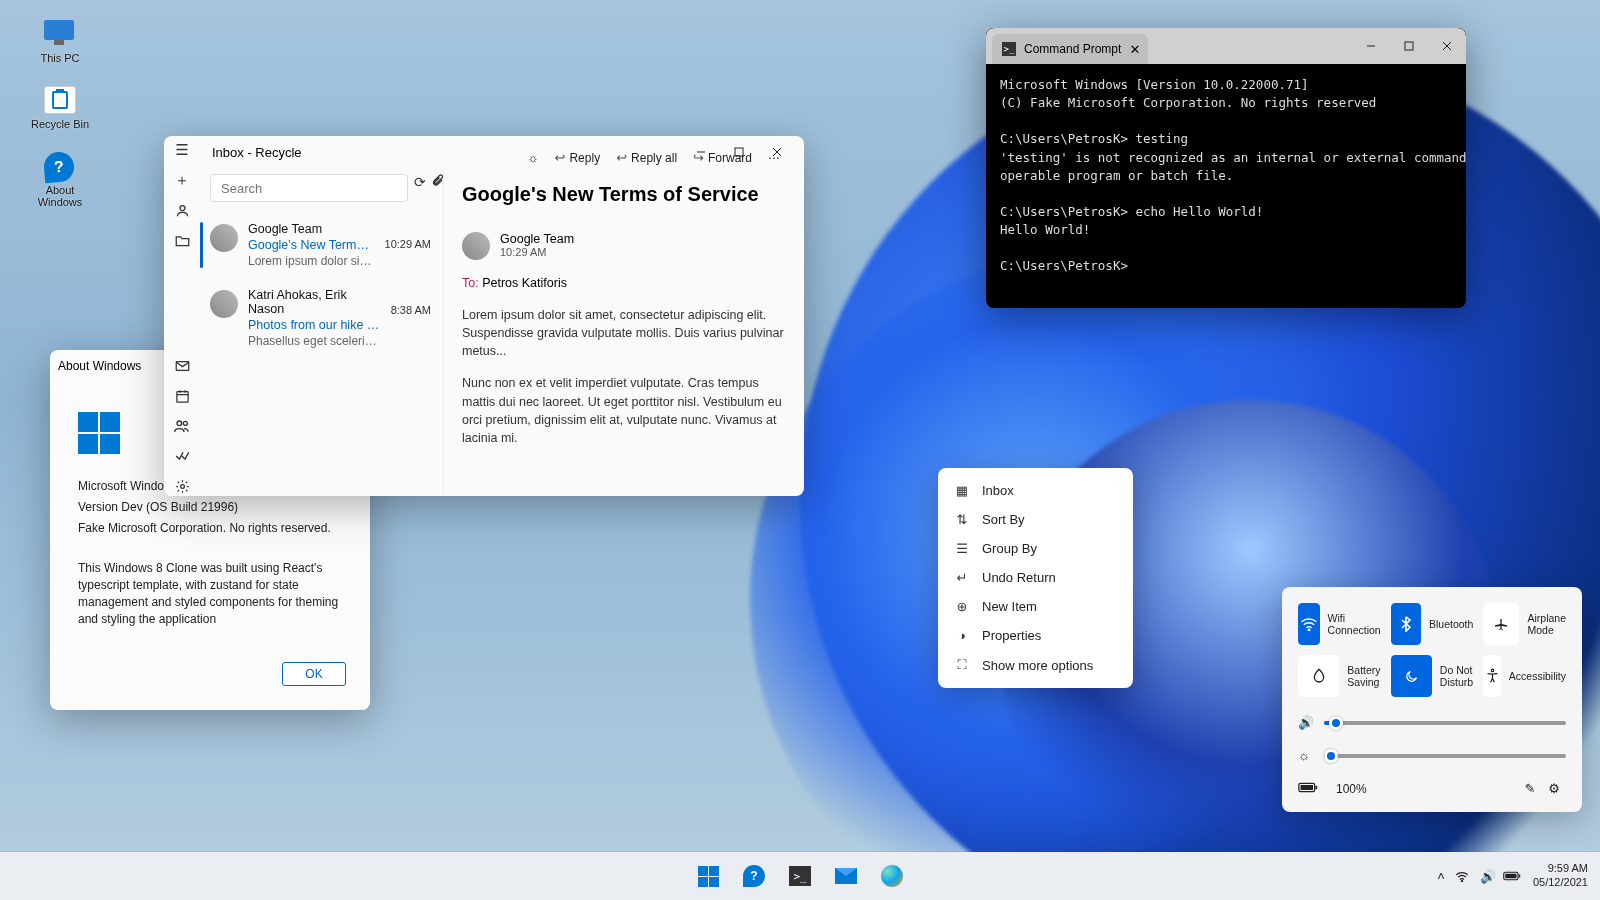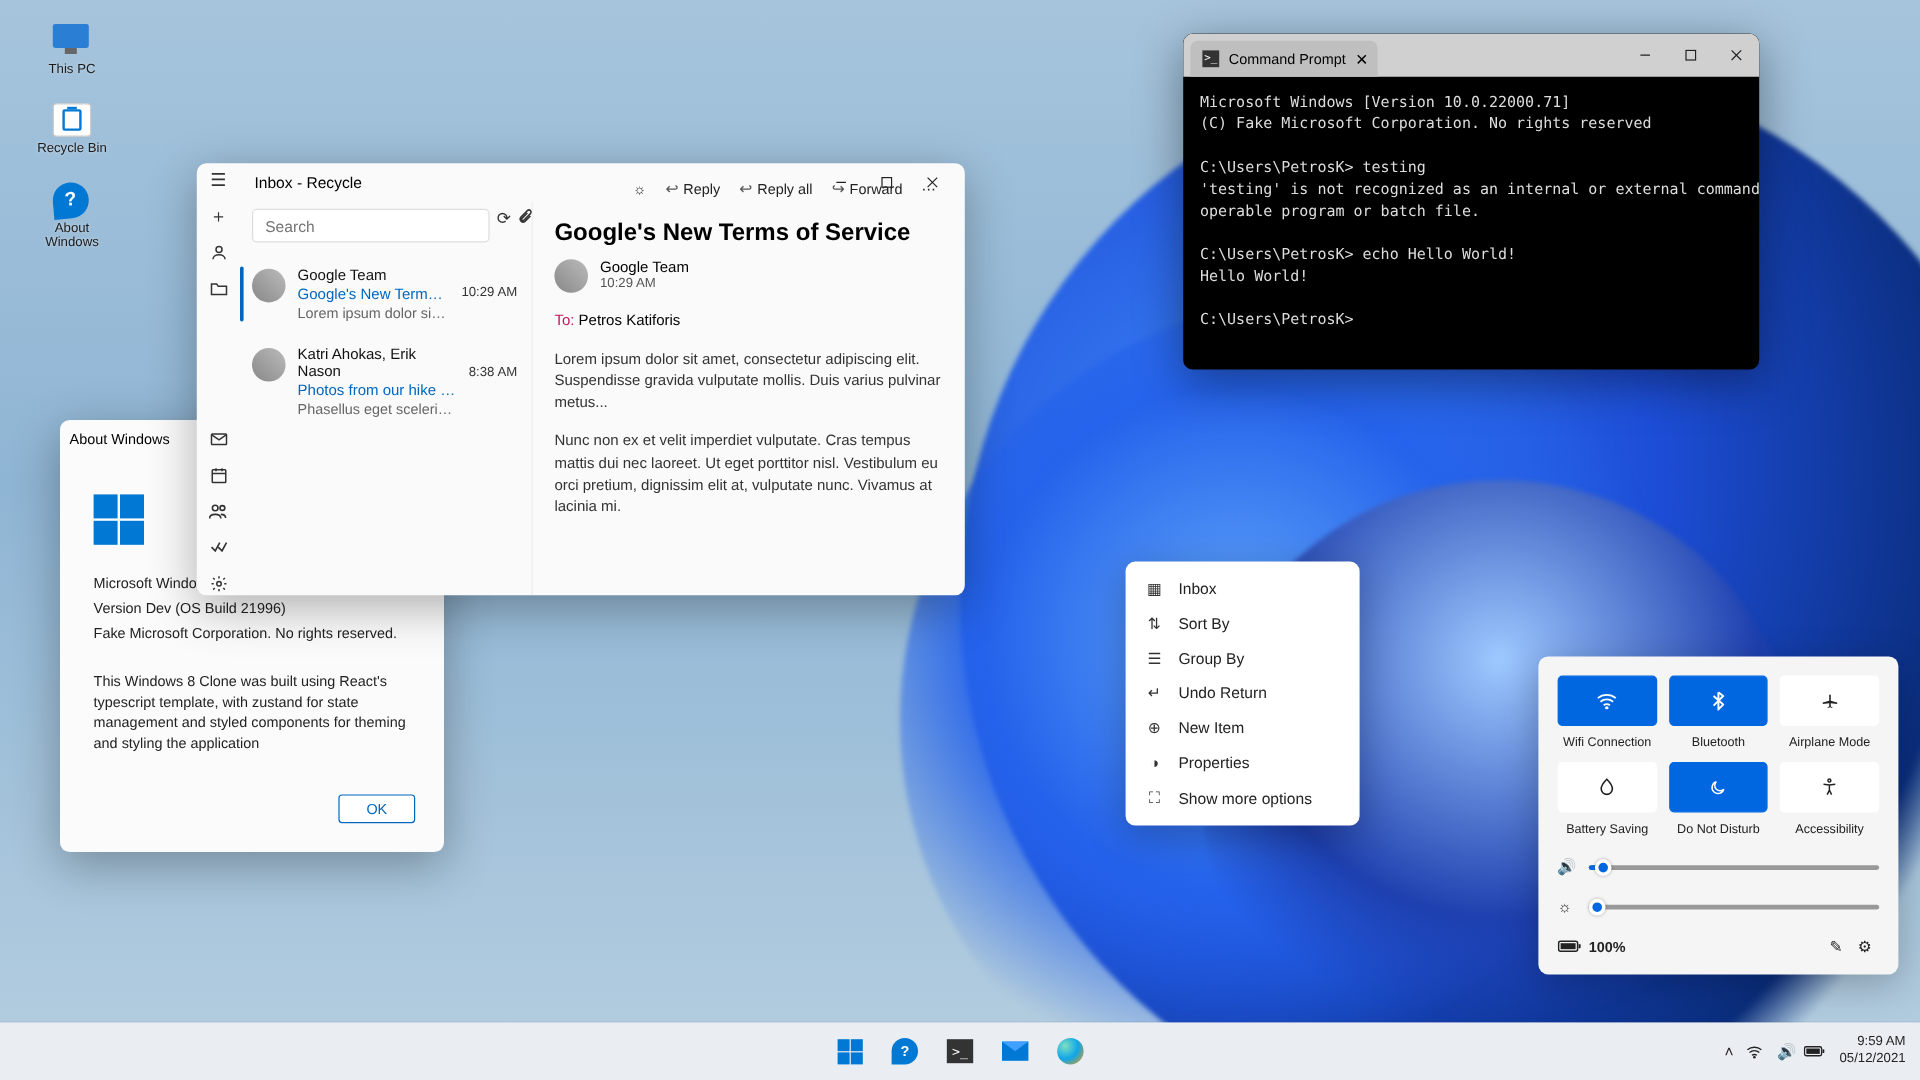--- a/index.html
+++ b/index.html
@@ -56,21 +56,21 @@
 .avatar { width:28px; height:28px; border-radius:50%; background:linear-gradient(45deg,#888,#bbb); flex-shrink:0; margin-top:2px; }
 .mi-body { flex:1; font-size:12.5px; min-width:0; }
 .mi-body .sender { color:#111; margin-bottom:2px; }
 .mi-body .subject { color:#0067c0; margin-bottom:2px; white-space:nowrap; overflow:hidden; text-overflow:ellipsis; }
 .mi-body .preview { color:#666; font-size:12px; white-space:nowrap; overflow:hidden; text-overflow:ellipsis; }
 .mi-time { font-size:11px; color:#333; padding-top:16px; }
 .mail-content { flex:1; padding:8px 18px 18px; display:flex; flex-direction:column; font-size:13px; }
 .mc-toolbar { display:flex; justify-content:flex-end; gap:4px; margin:-30px 0 14px; font-size:12px; align-items:center; }
 .mc-tool { display:flex; align-items:center; gap:4px; padding:4px 6px; cursor:pointer; color:#222; }
 .mc-tool .arr { font-size:13px; color:#555; }
-.mc-title { font-size:20px; font-weight:600; margin-bottom:8px; }
+.mc-title { font-size:20px; font-weight:600; margin-bottom:24px; }
 .mc-meta { display:flex; gap:10px; align-items:center; margin-bottom:16px; }
 .mc-meta .avatar { width:28px; height:28px; }
 .mc-meta .nm { font-size:12.5px; }
 .mc-meta .tm { font-size:11px; color:#555; }
 .mc-to { font-size:12.5px; margin-bottom:16px; }
 .mc-to .lbl { color:#be185d; }
 .mail-content p { font-size:12.5px; color:#333; line-height:1.45; margin-bottom:14px; }
 
 
 .term-win { right:134px; top:28px; width:480px; height:280px; background:#000; border-radius:8px; z-index:7; box-shadow:0 10px 40px rgba(0,0,0,0.4); }
@@ -82,35 +82,35 @@
 .term-body { padding:12px 14px; color:#ddd; font:12.5px/1.45 Consolas, monospace; white-space:pre; }
 
 
 .ctx { position:absolute; left:938px; top:468px; width:195px; background:#fff; border-radius:8px; box-shadow:0 8px 32px rgba(0,0,0,0.25); padding:8px 6px; z-index:8; }
 .ctx-item { display:flex; align-items:center; gap:12px; padding:7px 10px; font-size:13px; cursor:pointer; border-radius:4px; color:#222; }
 .ctx-item .ci { width:16px; font-size:13px; color:#333; text-align:center; }
 
 
 .qs { position:absolute; right:18px; bottom:88px; width:300px; background:#f5f5f5; border-radius:8px; box-shadow:0 8px 32px rgba(0,0,0,0.25); padding:16px; z-index:9; }
 .qs-grid { display:grid; grid-template-columns:repeat(3,1fr); gap:10px; }
-.qs-tile { display:flex; flex-direction:column; align-items:center; gap:8px; }
+.qs-tile { display:flex; flex-direction:row; align-items:center; gap:8px; }
 .qs-btn { width:100%; height:42px; border-radius:4px; display:flex; align-items:center; justify-content:center; font-size:15px; cursor:pointer; background:#fff; color:#222; border:1px solid #fff; }
 .qs-btn.on { background:#0067e0; color:#fff; border-color:#0067e0; }
 .qs-lbl { font-size:10.5px; color:#222; }
 .qs-slider { display:flex; align-items:center; gap:10px; margin-top:18px; }
 .qs-slider .si { width:16px; font-size:13px; color:#333; }
 .slider { flex:1; height:4px; background:#999; border-radius:2px; position:relative; }
 .slider::before { content:''; position:absolute; left:0; top:0; bottom:0; border-radius:2px; background:#0067e0; }
 .slider.v5::before { width:5%; }
 .slider.v3::before { width:3%; }
 .thumb { position:absolute; top:50%; transform:translate(-50%,-50%); width:14px; height:14px; background:#0067e0; border:3px solid #fff; border-radius:50%; box-shadow:0 0 3px rgba(0,0,0,0.3); }
 .slider.v5 .thumb { left:5%; }
 .slider.v3 .thumb { left:3%; }
 .qs-footer { display:flex; align-items:center; margin-top:18px; font-size:12px; color:#222; }
-.qs-footer .bat { display:flex; align-items:center; gap:6px;font-weight:bold; }
+.qs-footer .bat { display:flex; gap:18px; }
 .qs-footer .sp { flex:1; }
 .qs-footer .fi { width:24px; text-align:center; cursor:pointer; font-size:13px; }
 
 
 .taskbar { position:absolute; left:0; right:0; bottom:0; height:48px; background:#eaeef3; display:flex; align-items:center; z-index:20; box-shadow:0 -1px 0 rgba(0,0,0,0.05); }
 .tb-center { position:absolute; left:50%; transform:translateX(-50%); display:flex; gap:6px; }
 .tb-app { width:40px; height:40px; display:flex; align-items:center; justify-content:center; cursor:pointer; border-radius:4px; }
 .startlogo { display:grid; grid-template-columns:10px 10px; grid-template-rows:10px 10px; gap:1px; }
 .startlogo div { background:#0078d4; }
 .tb-help { width:22px; height:22px; background:#0078d4; border-radius:50% 50% 50% 0; display:flex; align-items:center; justify-content:center; color:#fff; font-size:12px; font-weight:bold; }

